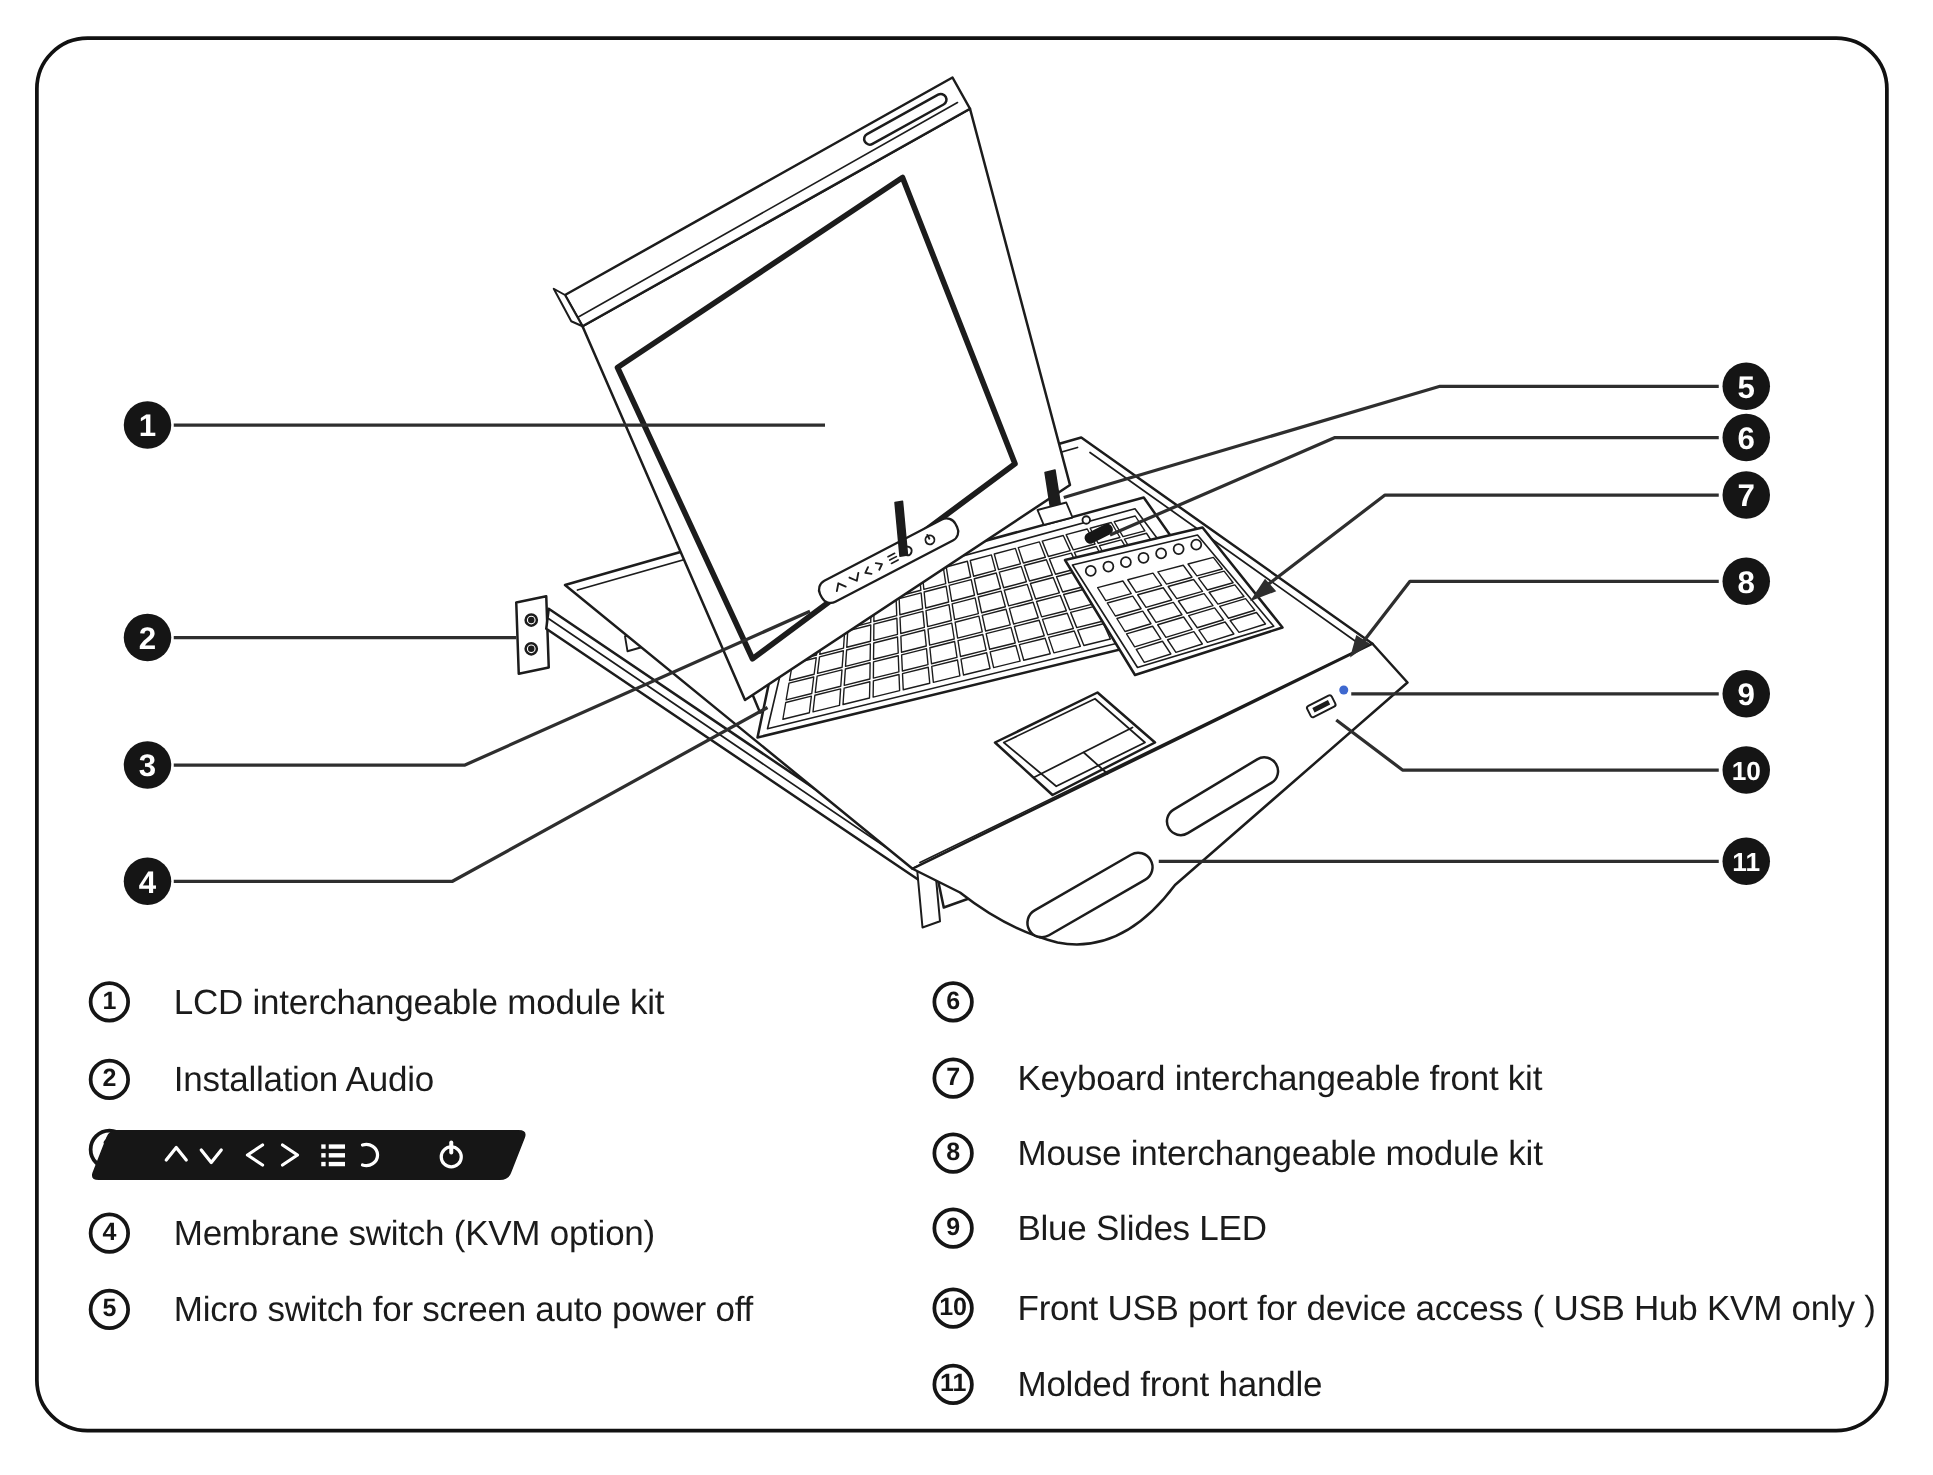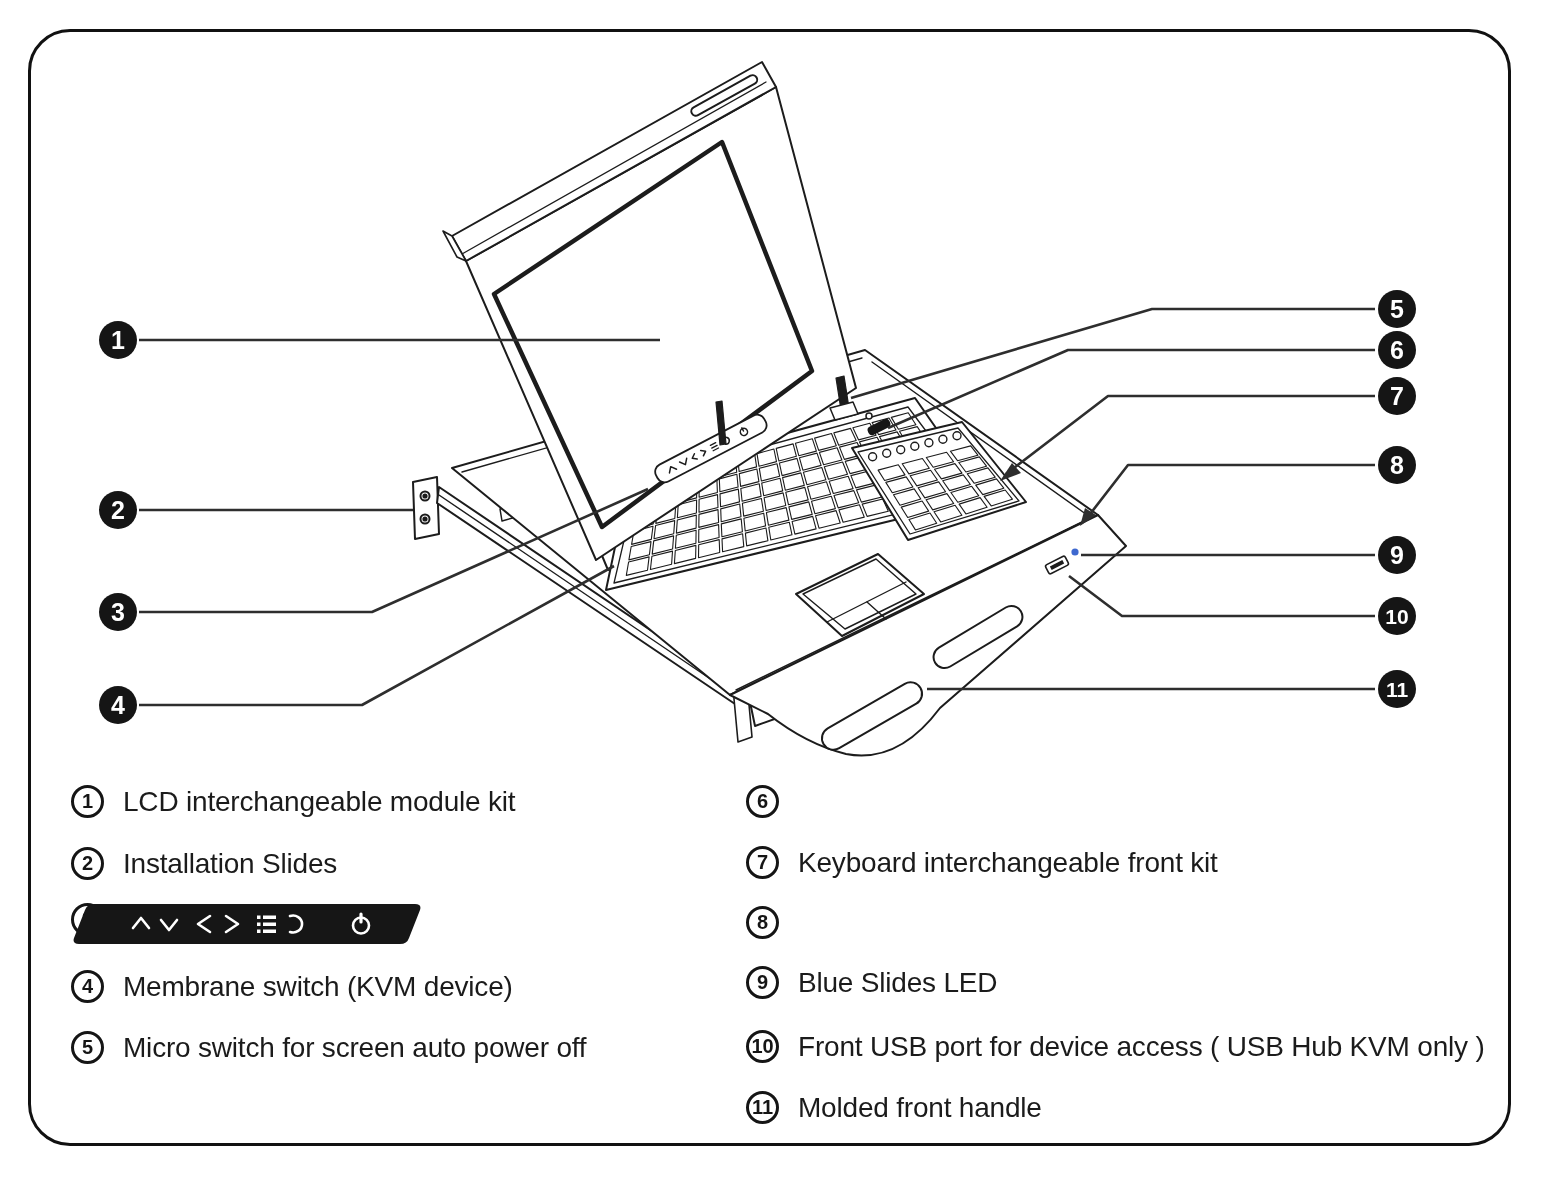--- a/index.html
+++ b/index.html
@@ -5,21 +5,21 @@
   html,body{margin:0;padding:0;background:#fff;}
   body{font-family:"Liberation Sans",sans-serif;}
   #page{position:relative;width:1546px;height:1180px;background:#fff;overflow:hidden;}
   #frame{position:absolute;left:28px;top:29px;width:1477px;height:1111px;
          border:3.5px solid #111;border-radius:42px;}
   svg{position:absolute;left:0;top:0;}
   .legend-row{position:absolute;display:flex;align-items:center;gap:19px;white-space:nowrap;}
   .lnum{flex:0 0 auto;width:27px;height:27px;border:3px solid #151515;border-radius:50%;
         display:flex;align-items:center;justify-content:center;
         font-weight:bold;font-size:20px;color:#151515;background:#fff;}
-  .ltext{font-size:28px;color:#1b1b1b;letter-spacing:-0.2px;}
+  .ltext{font-size:28px;color:#1b1b1b;letter-spacing:-0.2px;margin-left:16px;}
   .strip-wrap{margin-left:22px;display:inline-flex;align-items:center;}
 </style>
 </head>
 <body>
 
 <div id="page">
   <div id="frame"></div>
 
   <svg id="diagram" width="1546" height="1180" viewBox="0 0 1546 1180">
     <g stroke="#1c1c1c" stroke-width="2" fill="none" stroke-linejoin="round" stroke-linecap="round">
@@ -327,21 +327,21 @@
         </g>
     </g>
   </svg>
 
   <div class="legend-row" style="left:71px;top:785px;">
     <span class="lnum">1</span>
     <span class="ltext">LCD interchangeable module kit</span>
   </div>
   <div class="legend-row" style="left:71px;top:847px;">
     <span class="lnum">2</span>
-    <span class="ltext">Installation Slides</span>
+    <span class="ltext">Installation Audio</span>
   </div>
   <div class="legend-row" style="left:71px;top:903px;">
     <span class="lnum">3</span>
     <span class="ltext">LCD membrane</span>
     <span class="strip-wrap">
       <svg width="352" height="42" viewBox="0 0 352 42">
         <path d="M26,1 L344,1 Q351,1 349,7 L338,35 Q336,41 329,41 L8,41 Q1,41 3,35 L14,7 Q16,1 23,1 Z" fill="#161616"></path>
         <g stroke="#fff" stroke-width="2.6" fill="none" stroke-linecap="round" stroke-linejoin="round">
           <path d="M62,25 L70,15 L78,25"></path>
           <path d="M90,17 L98,27 L106,17"></path>
@@ -359,36 +359,37 @@
           <g>
             <circle cx="290" cy="22.5" r="8"></circle>
             <path d="M290,11 L290,19" stroke-width="3.2"></path>
           </g>
         </g>
       </svg>
     </span>
   </div>
   <div class="legend-row" style="left:71px;top:970px;">
     <span class="lnum">4</span>
-    <span class="ltext">Membrane switch (KVM device)</span>
+    <span class="ltext">Membrane switch (KVM option)</span>
   </div>
   <div class="legend-row" style="left:71px;top:1031px;">
     <span class="lnum">5</span>
     <span class="ltext">Micro switch for screen auto power off</span>
   </div>
 
   <div class="legend-row" style="left:746px;top:785px;">
     <span class="lnum">6</span>
   </div>
   <div class="legend-row" style="left:746px;top:846px;">
     <span class="lnum">7</span>
     <span class="ltext">Keyboard interchangeable front kit</span>
   </div>
   <div class="legend-row" style="left:746px;top:906px;">
     <span class="lnum">8</span>
+    <span class="ltext">Mouse interchangeable module kit</span>
   </div>
   <div class="legend-row" style="left:746px;top:966px;">
     <span class="lnum">9</span>
     <span class="ltext">Blue Slides LED</span>
   </div>
   <div class="legend-row" style="left:746px;top:1030px;">
     <span class="lnum">10</span>
     <span class="ltext">Front USB port for device access ( USB Hub KVM only )</span>
   </div>
   <div class="legend-row" style="left:746px;top:1091px;">

